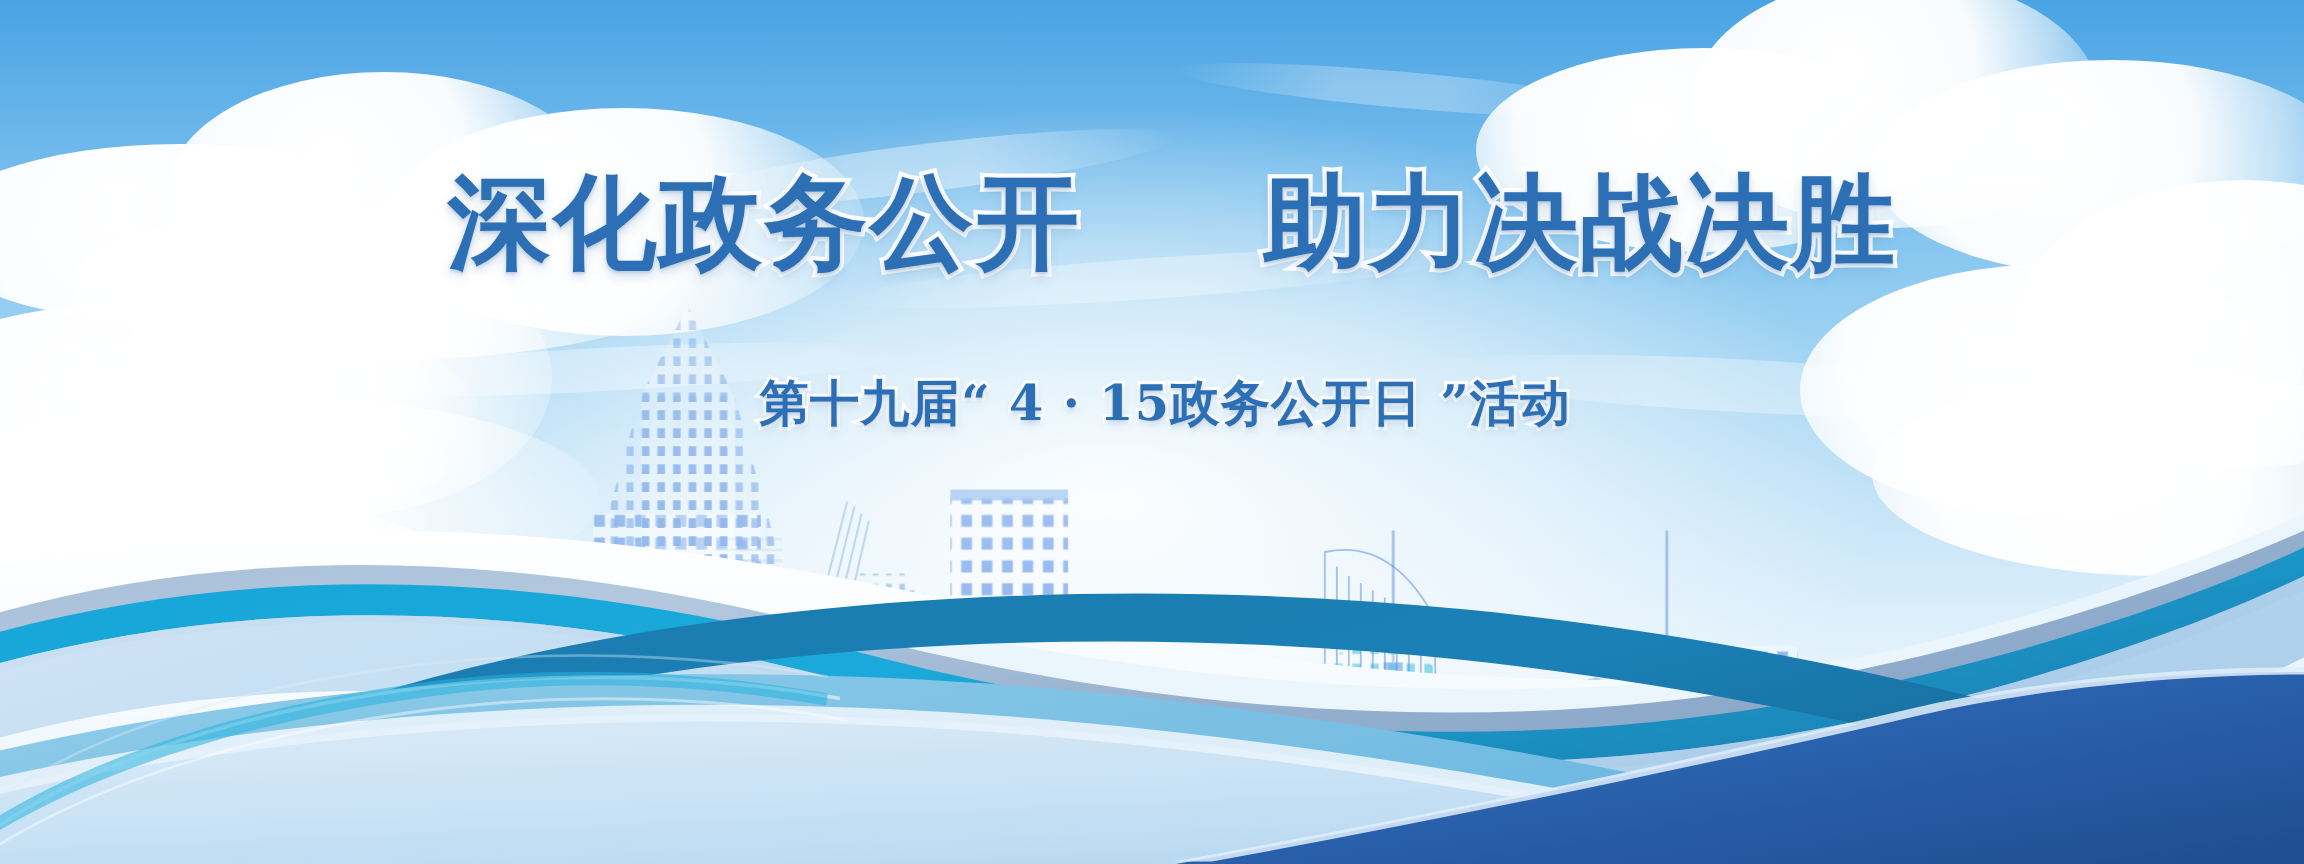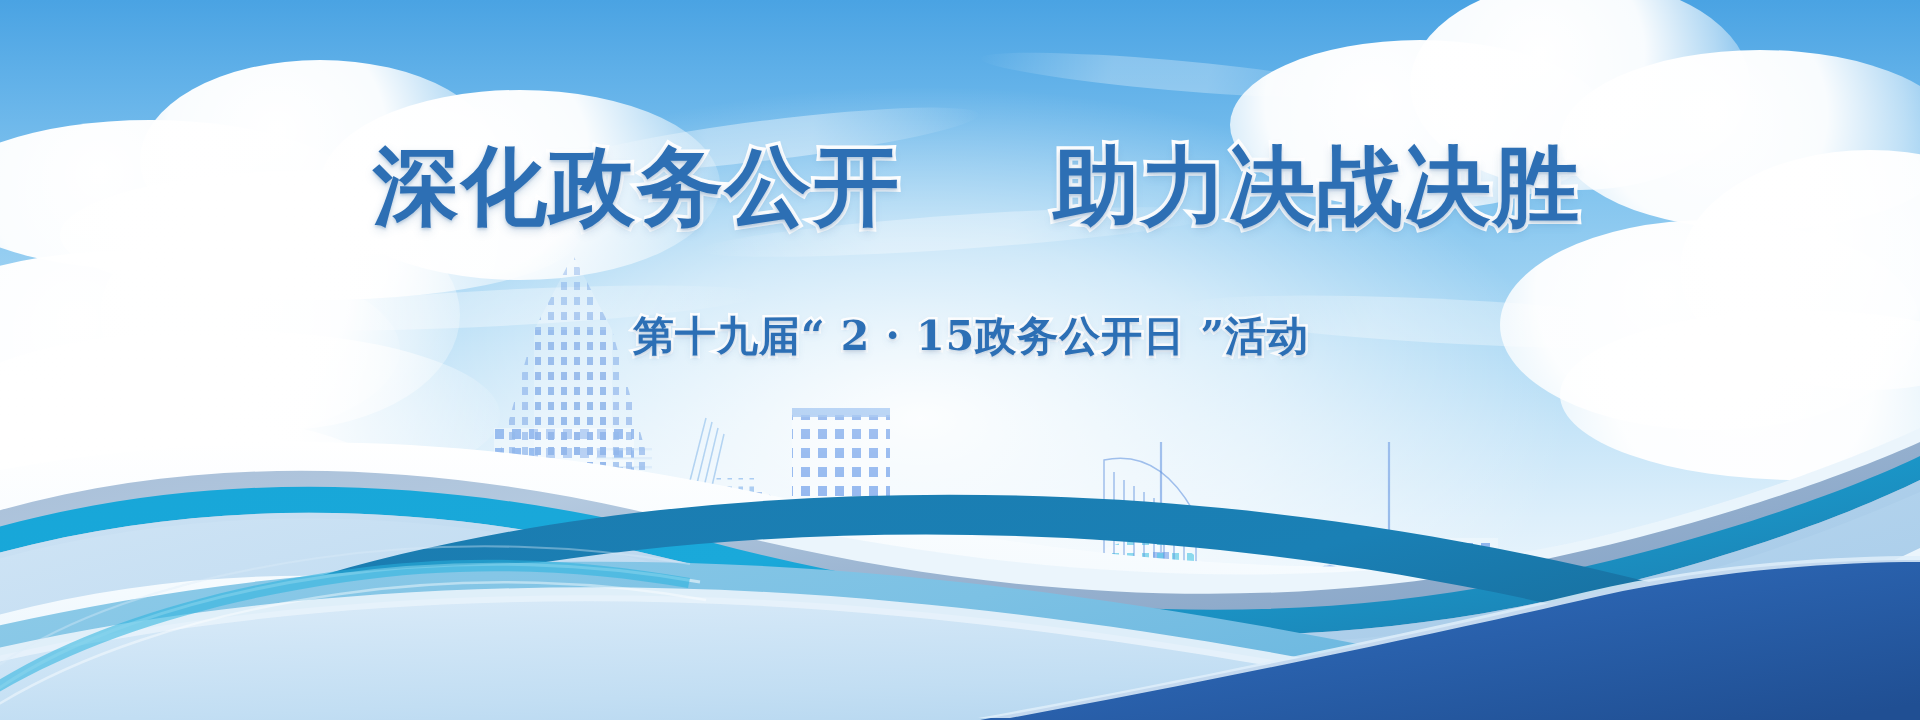--- a/index.html
+++ b/index.html
@@ -498,16 +498,16 @@
       </g>
 
       <path d="M-20,372 C70,312 200,270 344,250 C470,232 586,240 690,258
                L688,268 C584,250 468,244 346,262 C204,282 72,324 -20,384 Z" fill="#28b2de" opacity=".55"></path>
 
     </svg>
   </div>
 
   <div class="titlewrap">
     <div class="main-title">深化政务公开　  助力决战决胜</div>
-    <div class="sub-title">第十九届“ 2 · 15政务公开日 ”活动</div>
+    <div class="sub-title">第十九届“ 4 · 15政务公开日 ”活动</div>
   </div>
 
 </div>
 
 </body></html>

